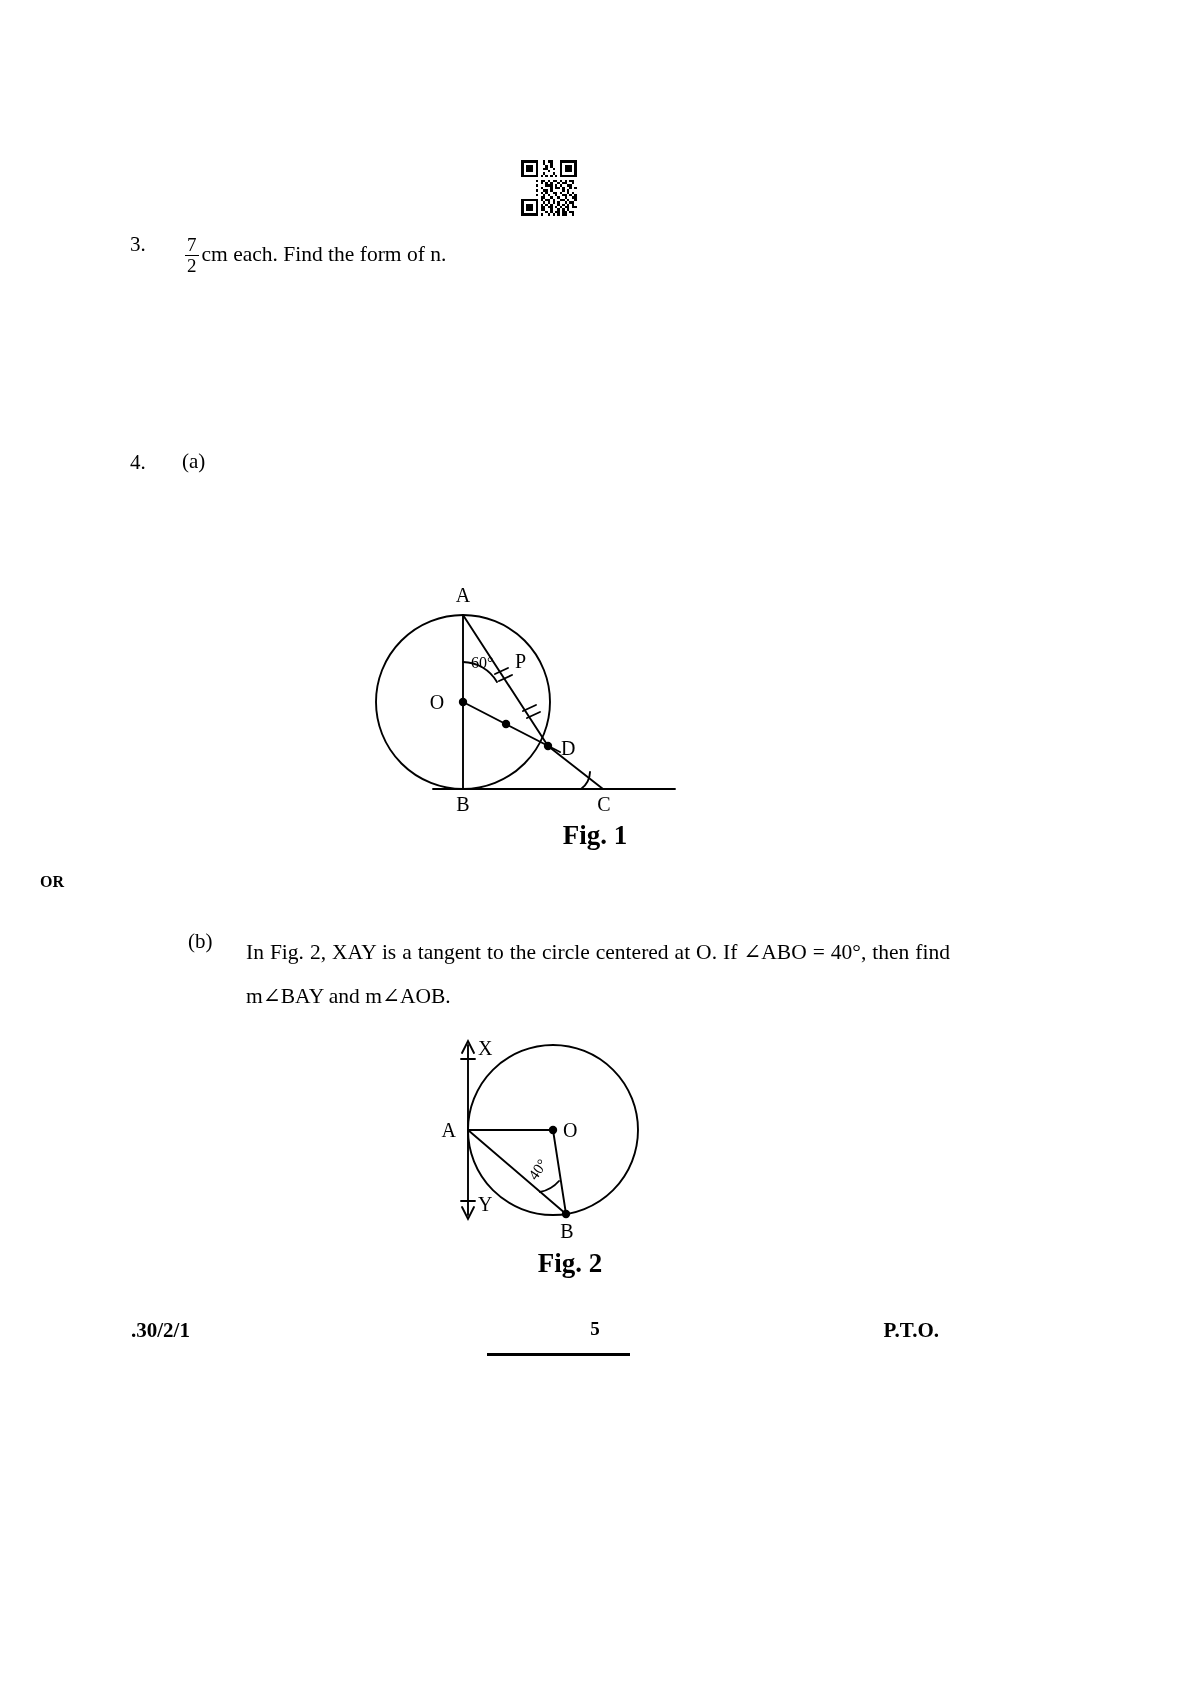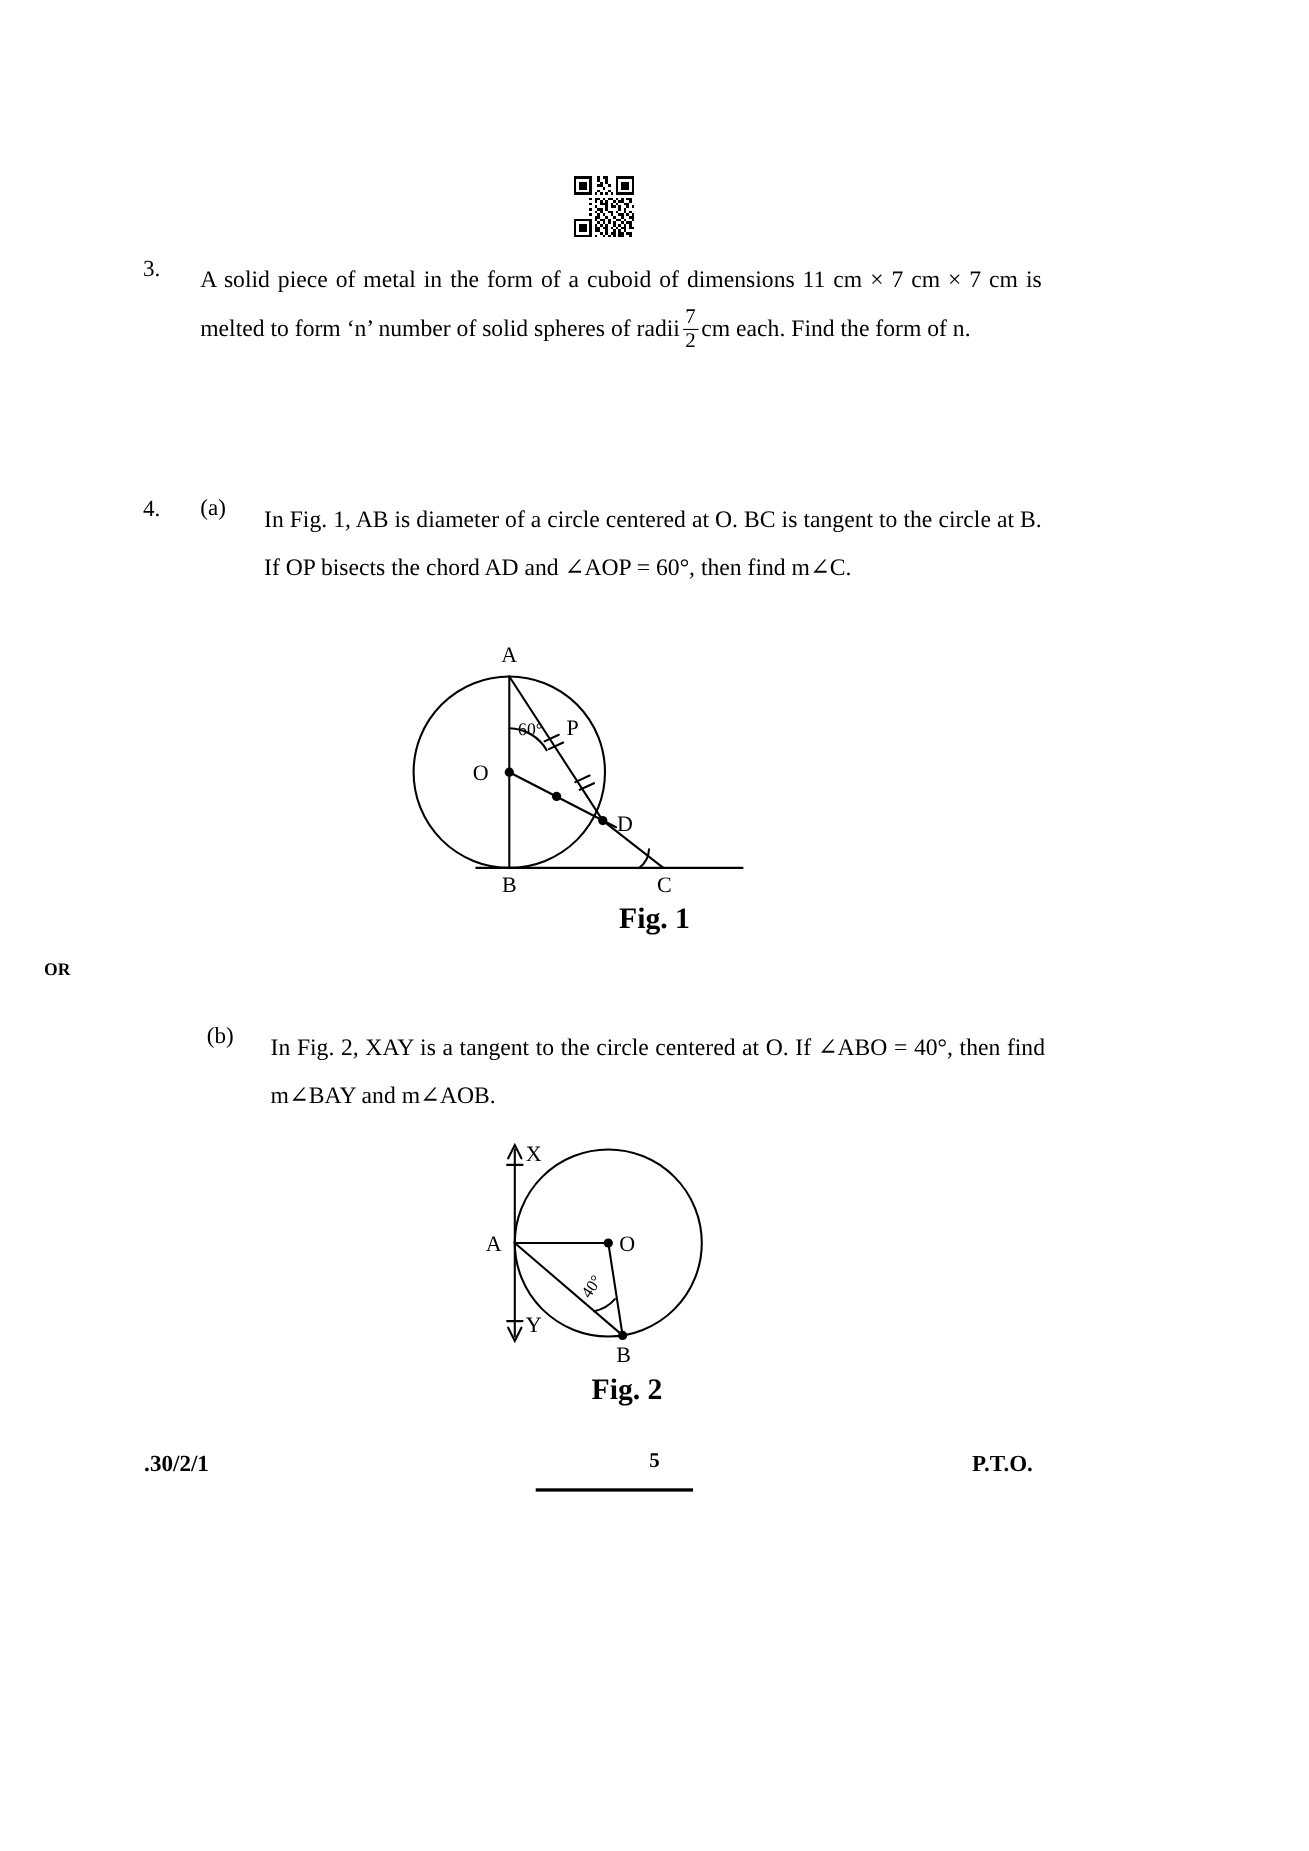--- a/index.html
+++ b/index.html
@@ -275,31 +275,30 @@
           <rect x="16" y="23" width="1" height="1"></rect>
         <rect x="18" y="23" width="2" height="1"></rect>
           <rect x="22" y="23" width="1" height="1"></rect>
       </g>
     </svg>
   </div>
 
   <div class="q-block" id="q3">
     <div class="q-num">3.</div>
     <div class="q-body">
-      <span>A solid piece of metal in the form of a cuboid of dimensions 11 cm × 7 cm × 7 cm is melted to form ‘n’ number of solid spheres of radii</span><span class="frac">
+      <span class="frac">
           <span class="num">7</span>
           <span class="den">2</span>
         </span><span>cm each. Find the form of n.</span>
     </div>
   </div>
 
   <div class="q-block" id="q4a">
     <div class="q-num">4.</div>
     <div class="q-sub">(a)</div>
-    <div class="q-body">In Fig. 1, AB is diameter of a circle centered at O. BC is tangent to the circle at B. If OP bisects the chord AD and ∠AOP = 60°, then find m∠C.</div>
   </div>
 
   <div class="fig-holder" id="fig1-holder">
     <svg width="400" height="240" viewBox="0 0 400 240">
       <g fill="none" stroke="#000000" stroke-width="1.9" stroke-linecap="round">
 
         <circle cx="118" cy="127" r="87"></circle>
 
         <line x1="118" y1="40" x2="118" y2="214"></line>
 

